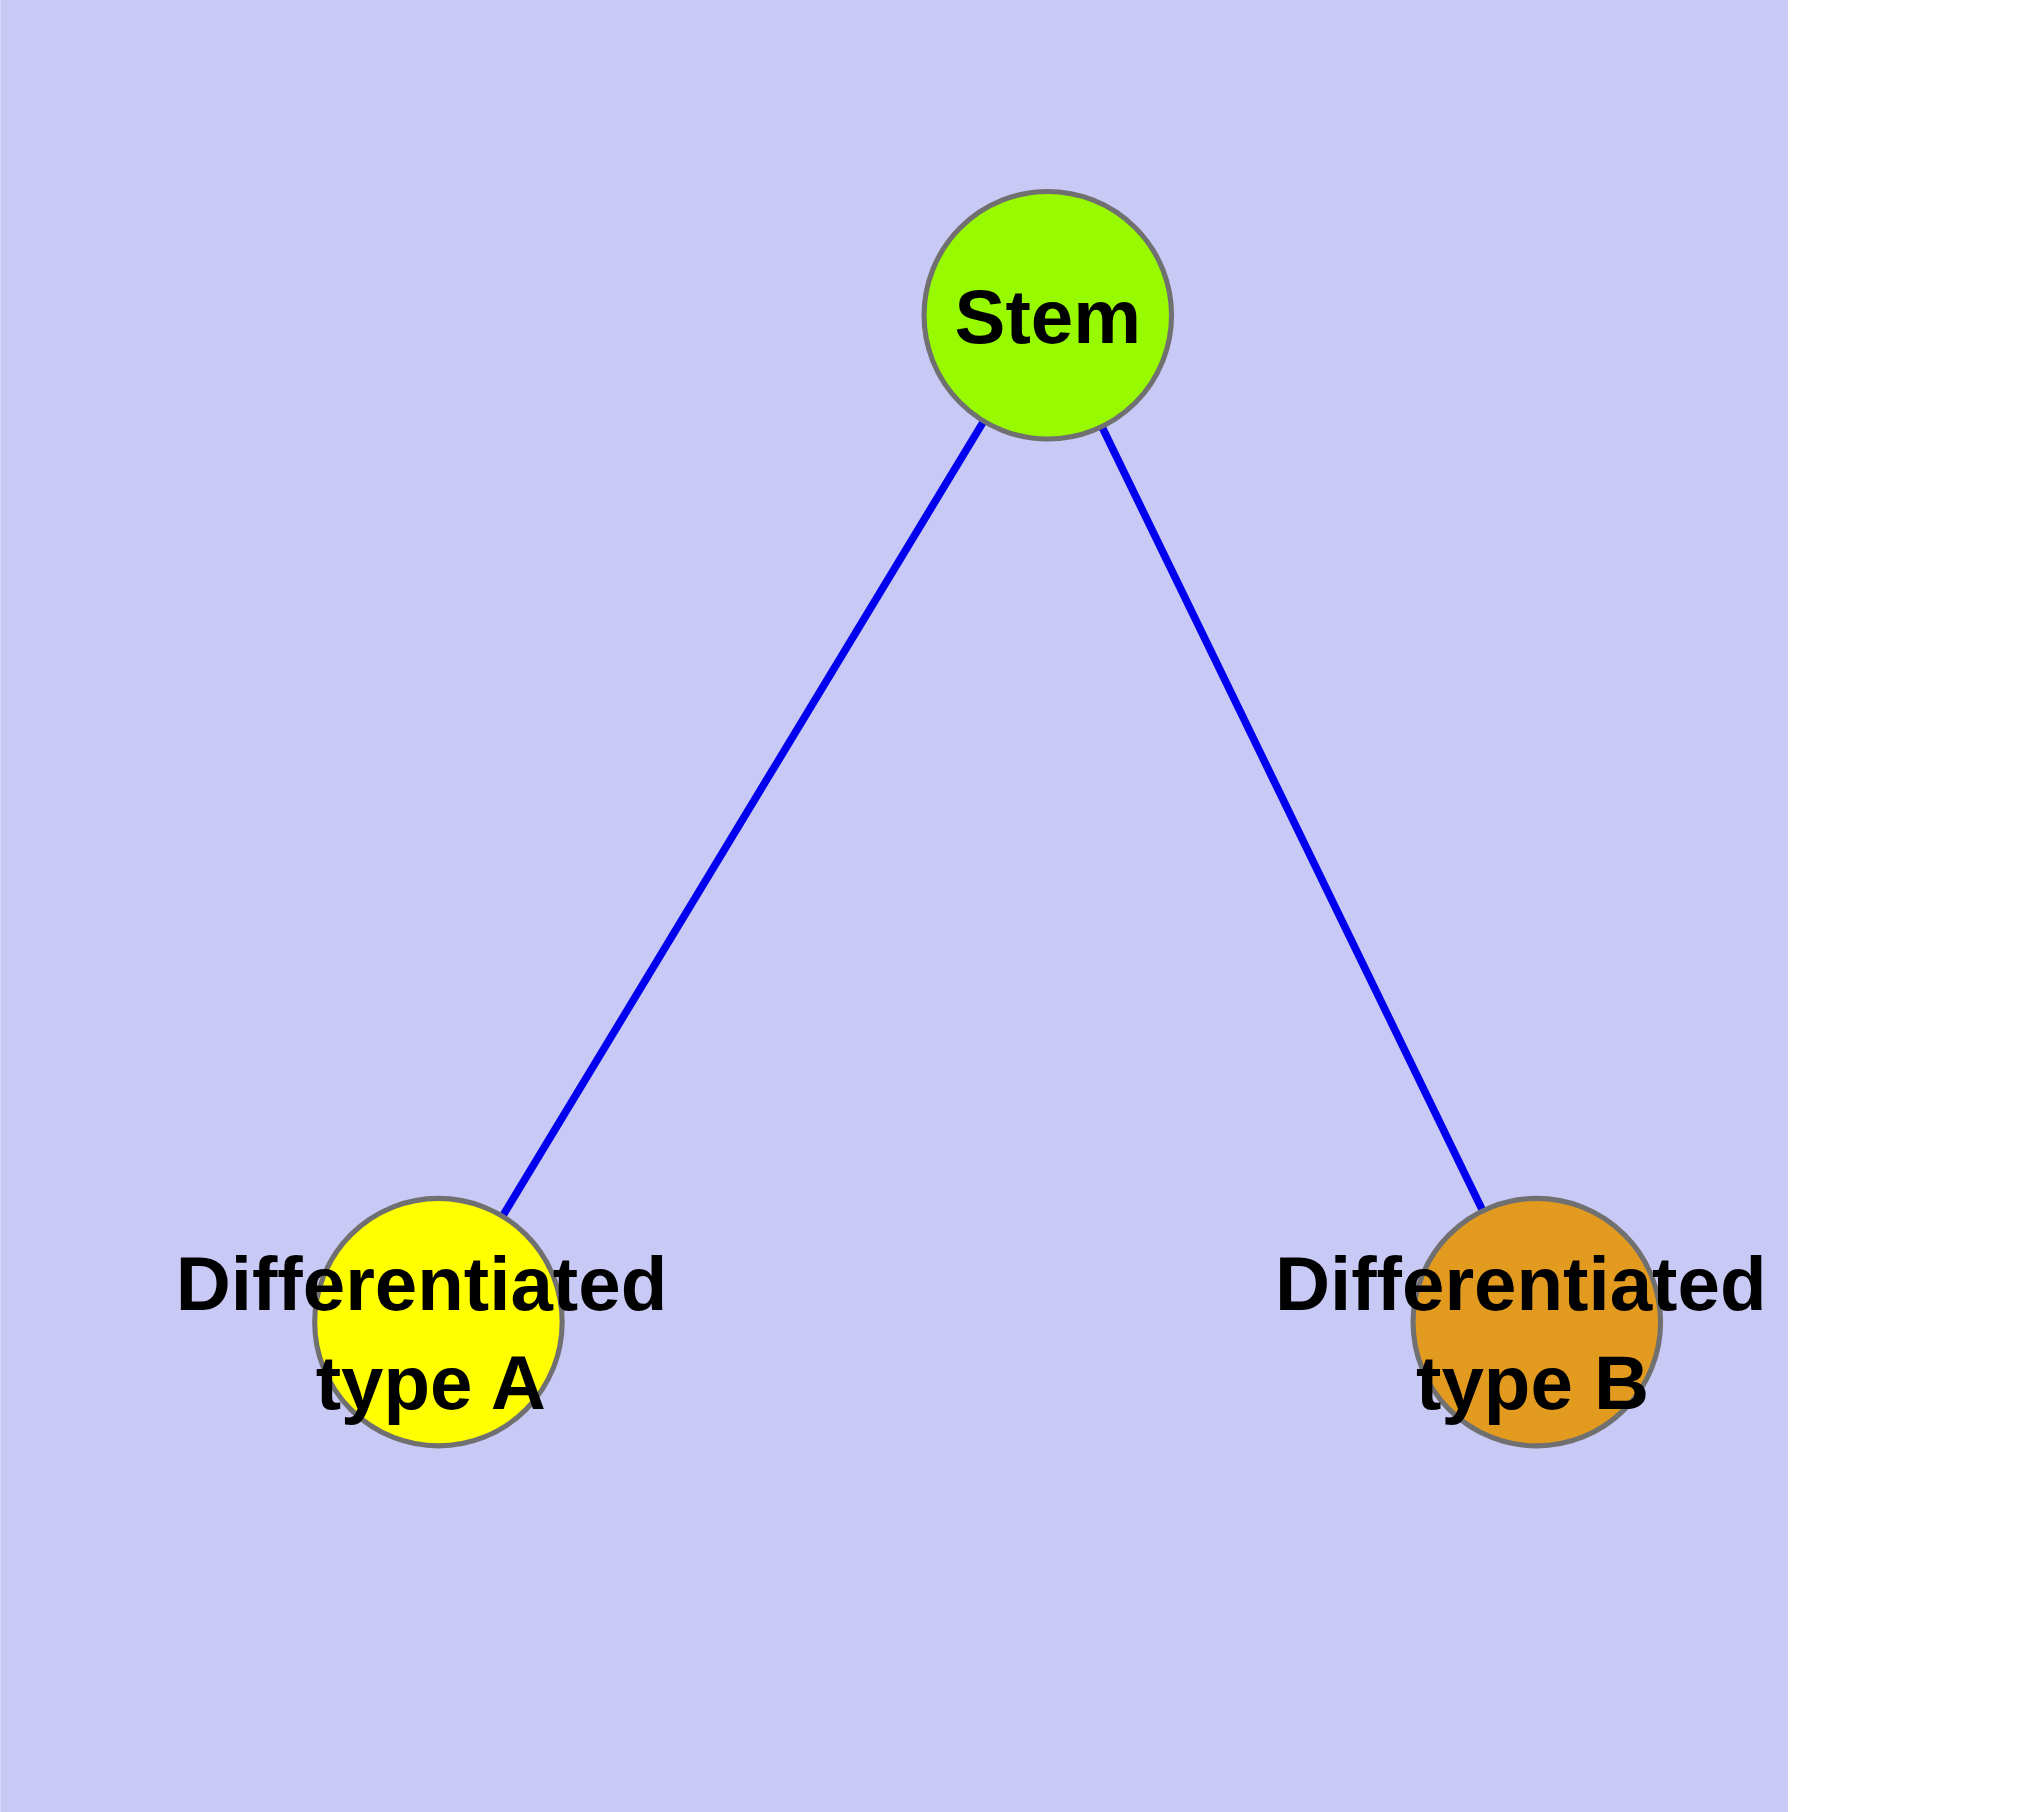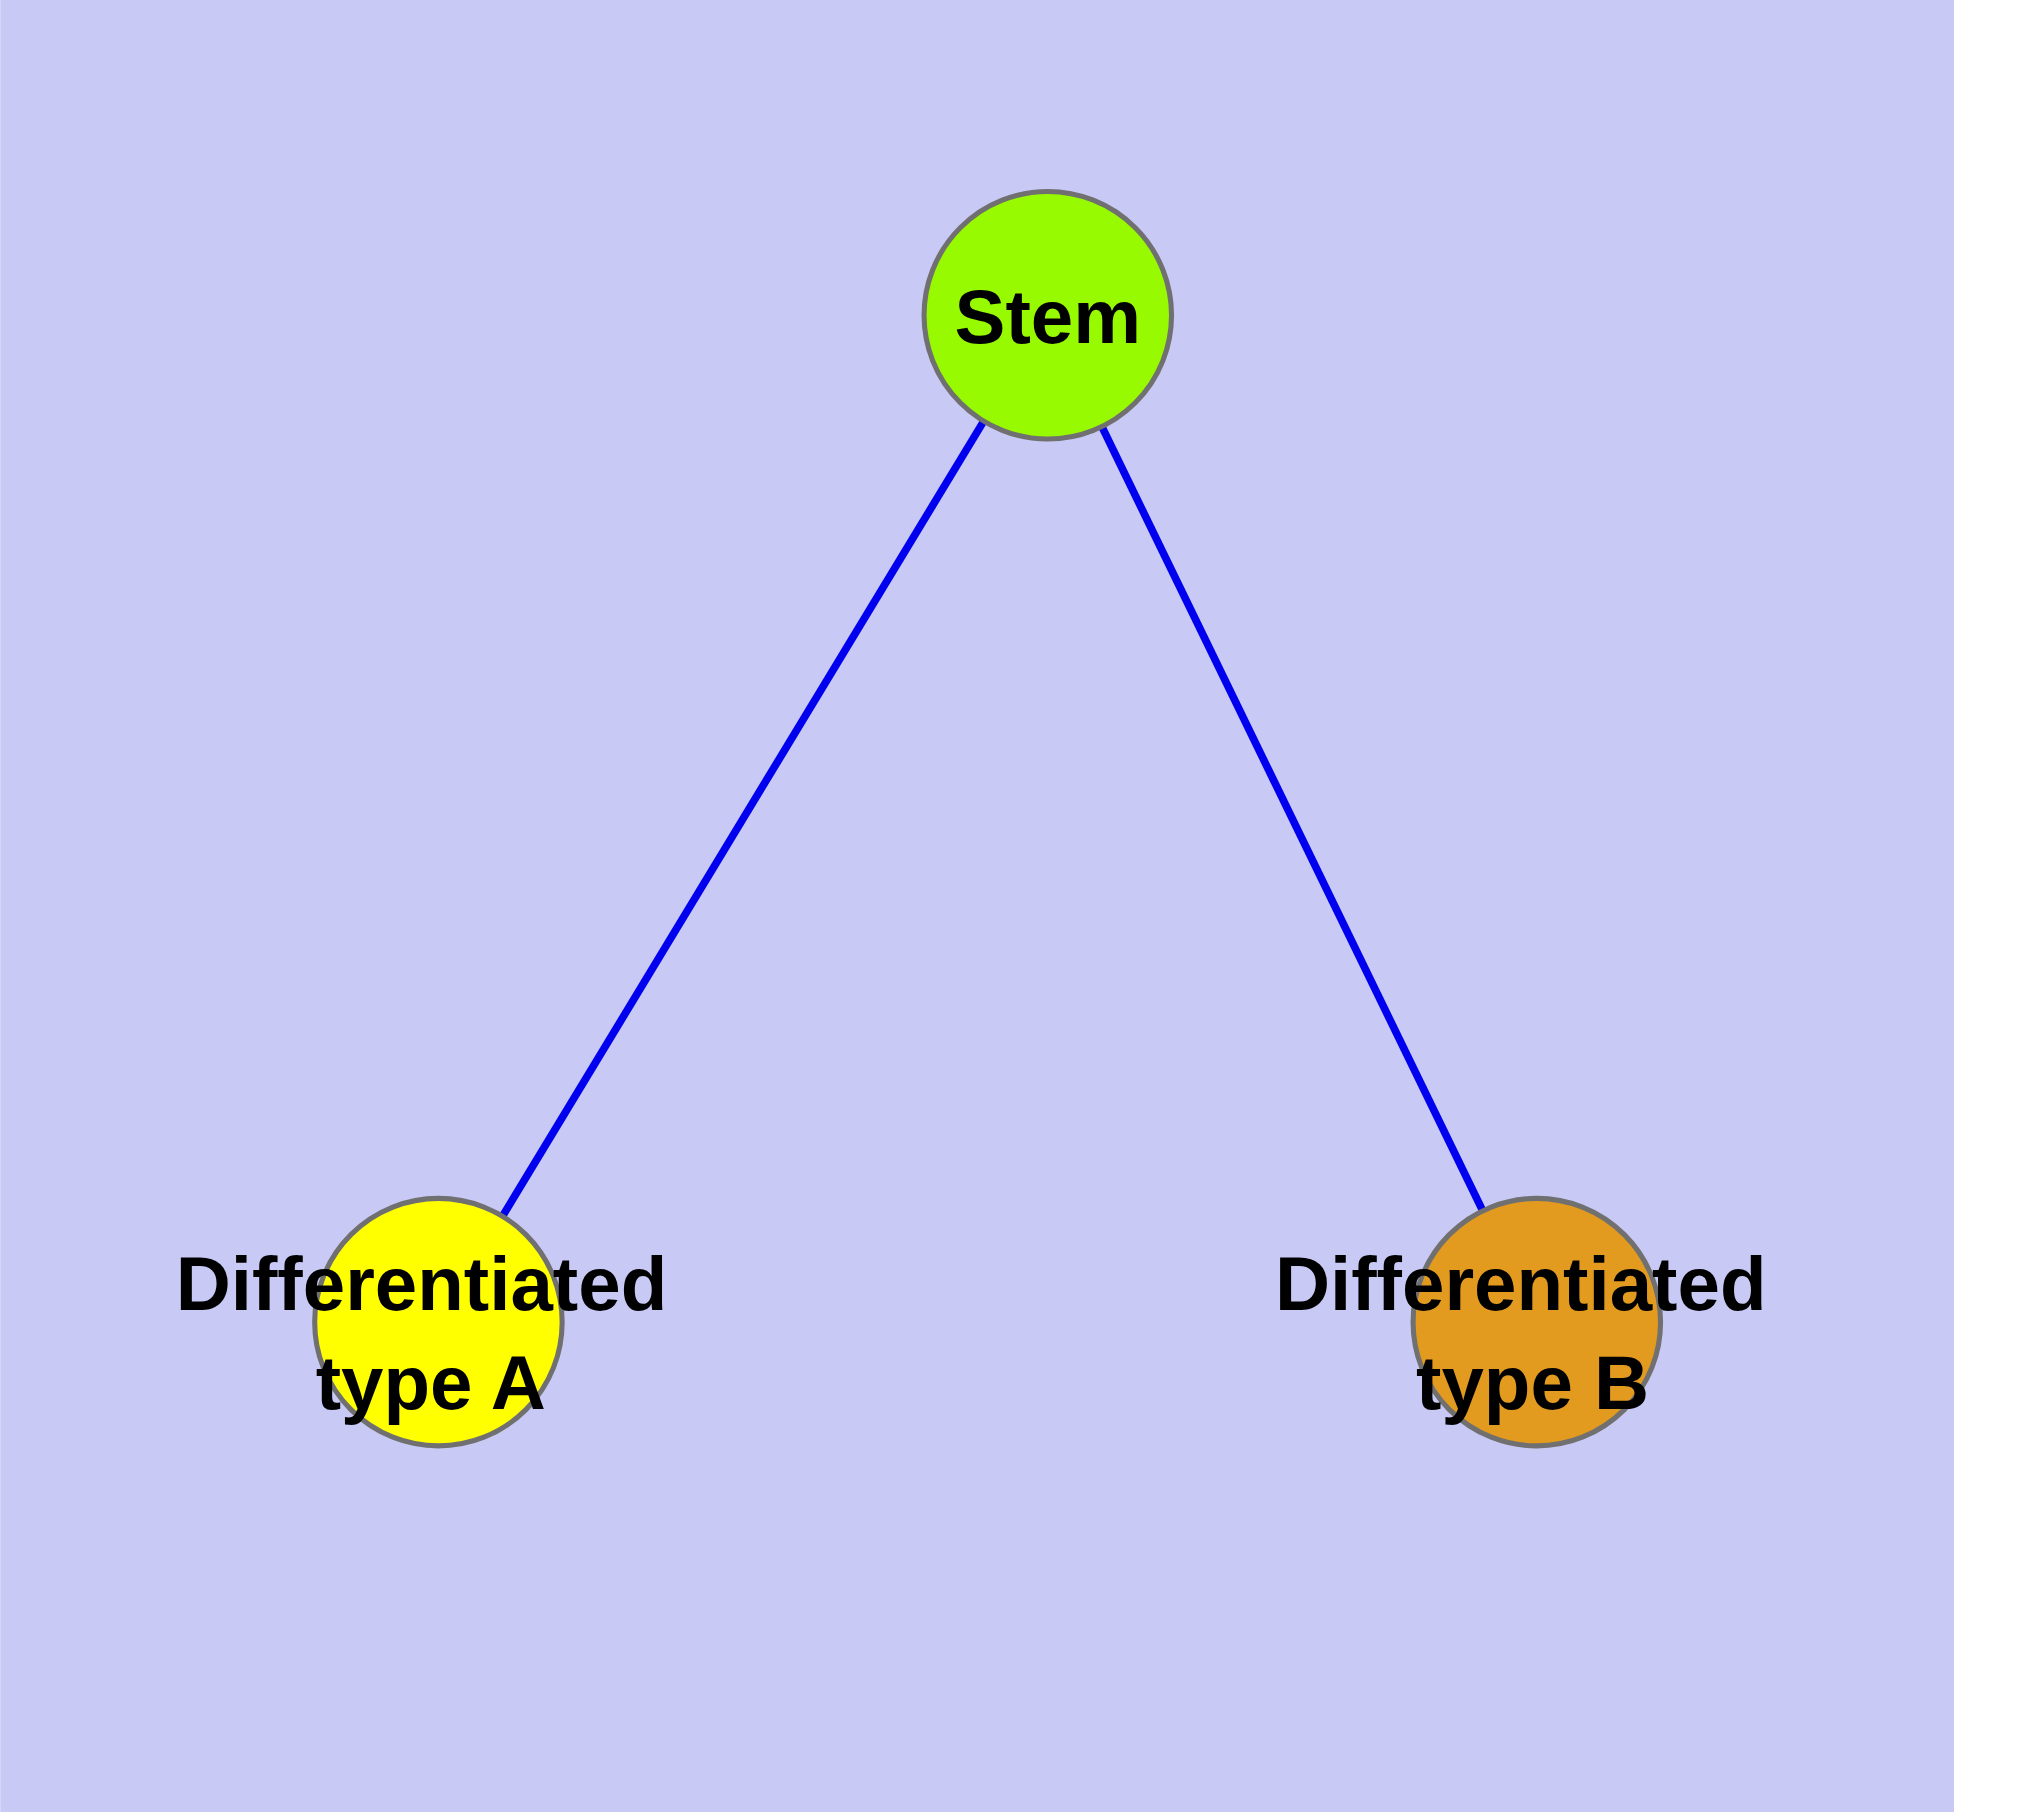--- a/index.html
+++ b/index.html
@@ -2,21 +2,21 @@
 <html style="font-size:13.6px"><head>
 <meta charset="utf-8">
 <style>
   html, body {
     margin: 0;
     padding: 0;
     background: #ffffff;
   }
   .canvas-wrap {
     position: relative;
-    width: 1954px;
+    width: 1788px;
     height: 1812px;
     overflow: hidden;
     text-align: center;
   }
   svg.diagram {
     display: block;
     width: 2021px;
     height: 1812px;
   }
   .node-label {

